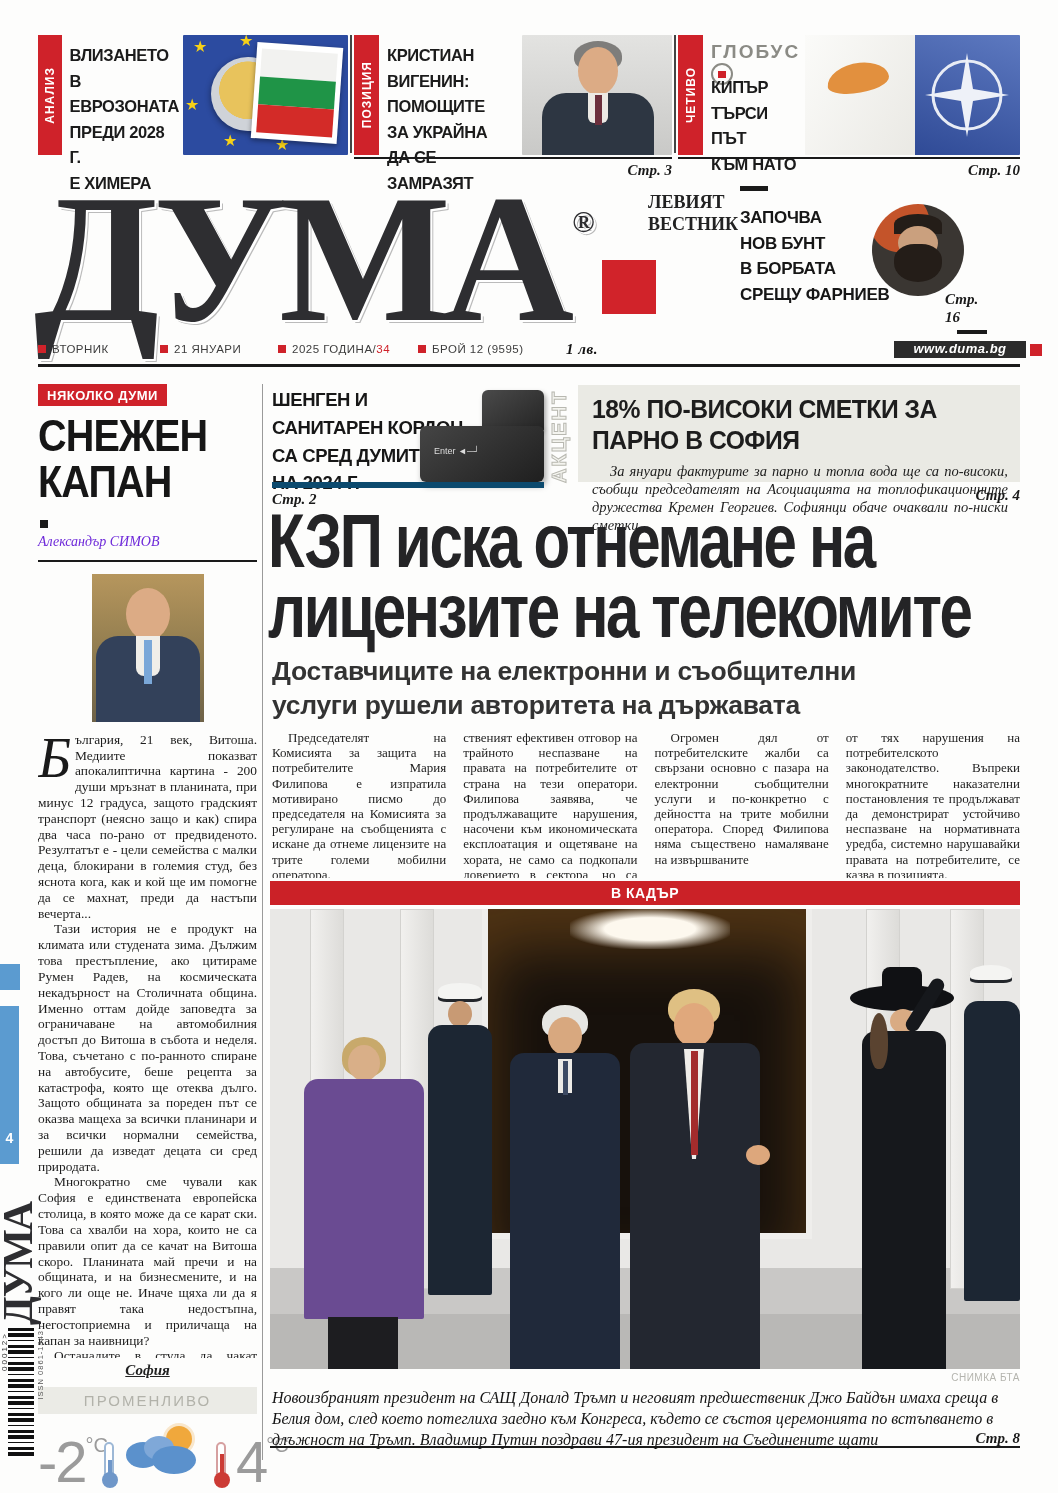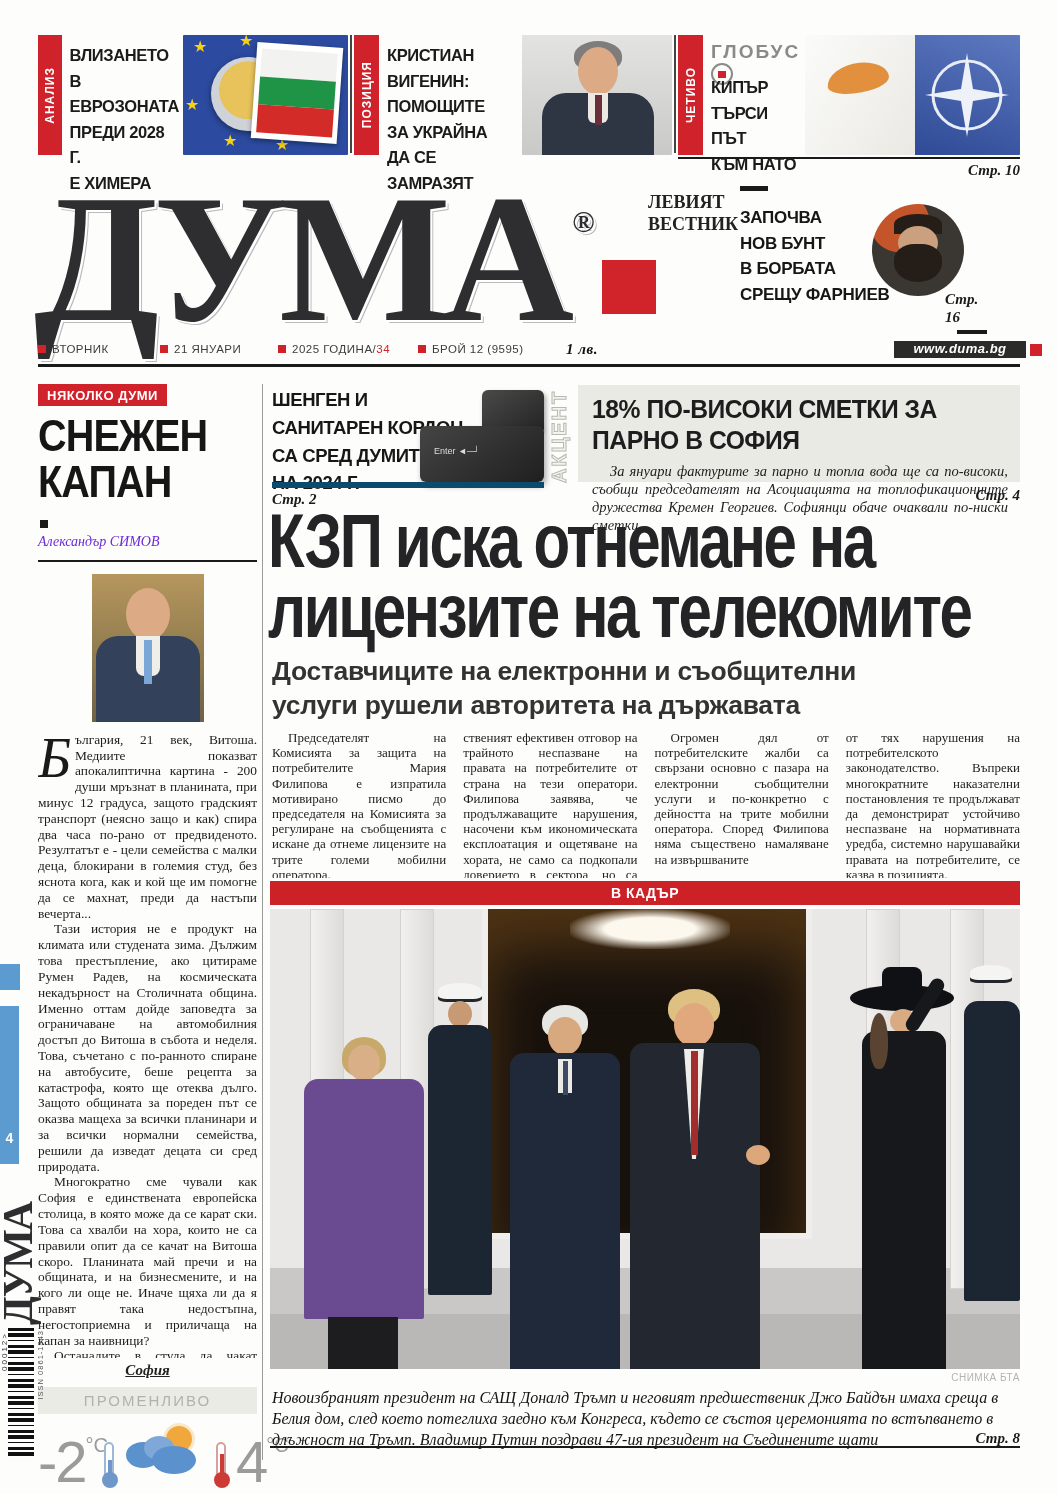--- a/index.html
+++ b/index.html
@@ -203,20 +203,21 @@
 ЗА УКРАЙНА
 ДА СЕ ЗАМРАЗЯТ</div>
         <div class="timg art-man">
           <div class="hair" style="left:52px;top:6px;width:48px;height:30px;background:#7e7d7b"></div>
           <div class="head" style="left:56px;top:12px;width:40px;height:48px"></div>
           <div class="suit" style="left:20px;top:58px;width:112px;height:62px;background:#2d3642;border-radius:24px 24px 0 0"></div>
           <div class="suit" style="left:66px;top:58px;width:20px;height:30px;background:#ece9e4;border-radius:0 0 6px 6px"></div>
           <div class="suit" style="left:73px;top:60px;width:7px;height:30px;background:#6b2f3c"></div>
         </div>
       </div>
+      <div class="tfoot"><span class="pgref">Стр. 3</span></div>
     </div>
     <div class="tsep"></div>
     <div class="teaser teaser-3">
       <div class="teaser-body">
         <div class="ttag">
             <span>ЧЕТИВО</span>
           </div>
         <div style="flex:1;position:relative">
           <div class="globus"><span>ГЛОБУС</span> <span class="globe-ic"></span></div>
           <div class="ttitle pre" style="position:absolute;left:0;top:32px;padding-left:8px">КИПЪР

